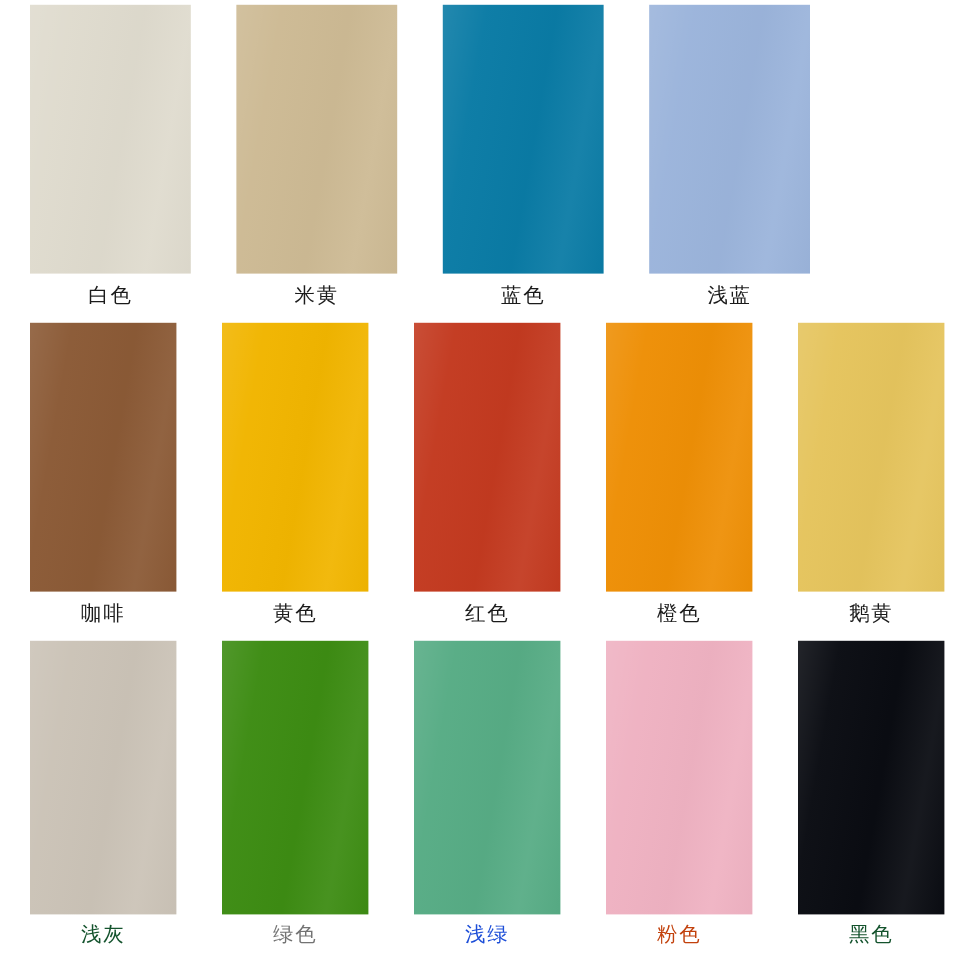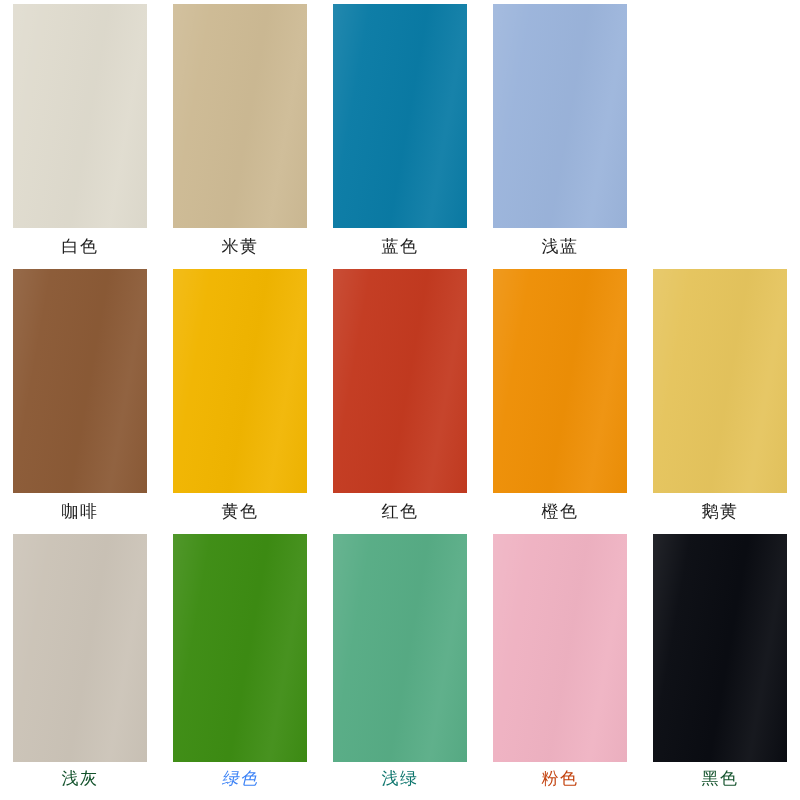--- a/index.html
+++ b/index.html
@@ -34,20 +34,21 @@
   .swatch-row:last-child { height: 266px; }
 
   .swatch-cell {
     width: 160px;
     height: 100%;
     box-sizing: border-box;
     display: flex;
     flex-direction: column;
     align-items: stretch;
     background: #ffffff;
+    margin-left: 12px;
   }
 
   .swatch-chip {
     flex: 0 0 224px;
     height: 224px;
     margin: 0 13px 0 13px;
     box-sizing: border-box;
     position: relative;
     overflow: hidden;
   }
@@ -129,25 +130,25 @@
     </div>
   </div>
 
   <div class="swatch-row row-3">
     <div class="swatch-cell">
       <div class="swatch-chip" style="background-color: rgb(203, 195, 183);"></div>
       <div class="swatch-label" style="color: #14532d;">浅灰</div>
     </div>
     <div class="swatch-cell">
       <div class="swatch-chip" style="background-color: rgb(61, 140, 19);"></div>
-      <div class="swatch-label" style="color: #3b82f6; font-style: italic;">绿色</div>
+      <div class="swatch-label" style="color: #737373;">绿色</div>
     </div>
     <div class="swatch-cell">
       <div class="swatch-chip" style="background-color: rgb(87, 172, 133);"></div>
-      <div class="swatch-label" style="color: #0f766e; text-align: center;">浅绿</div>
+      <div class="swatch-label" style="color: #1d4ed8; text-align: center;">浅绿</div>
     </div>
     <div class="swatch-cell">
       <div class="swatch-chip" style="background-color: rgb(239, 178, 194);"></div>
       <div class="swatch-label" style="color: #c2410c;">粉色</div>
     </div>
     <div class="swatch-cell">
       <div class="swatch-chip" style="background-color: rgb(10, 12, 18);"></div>
       <div class="swatch-label" style="color: #14532d;">黑色</div>
     </div>
   </div>

